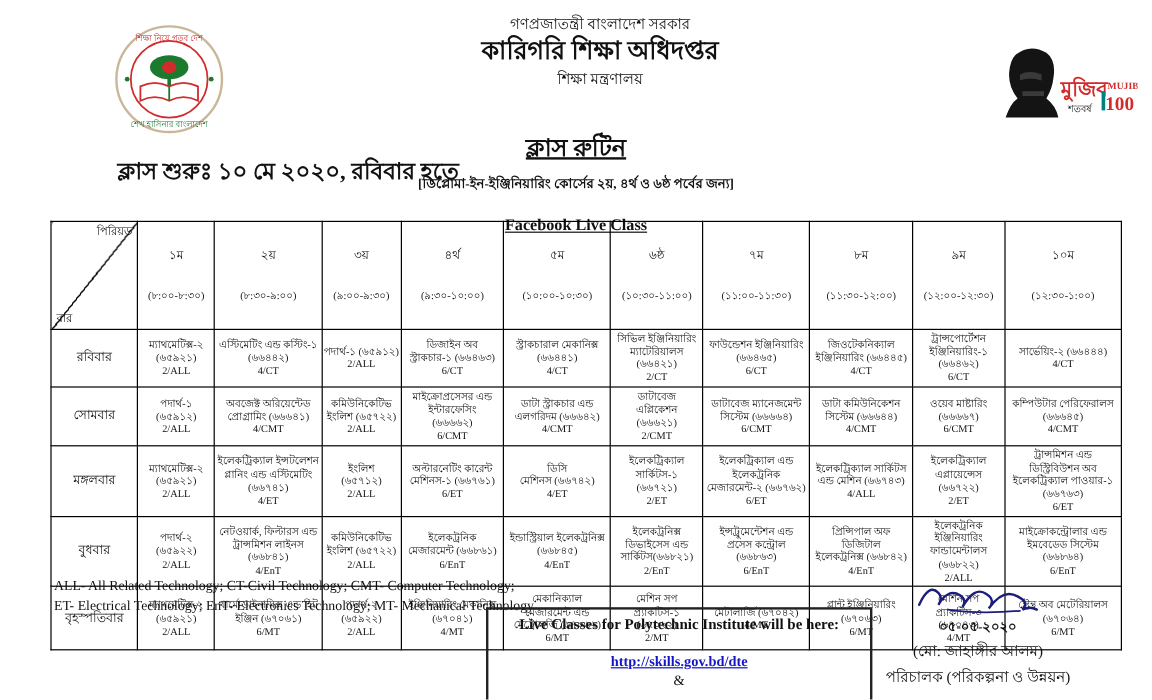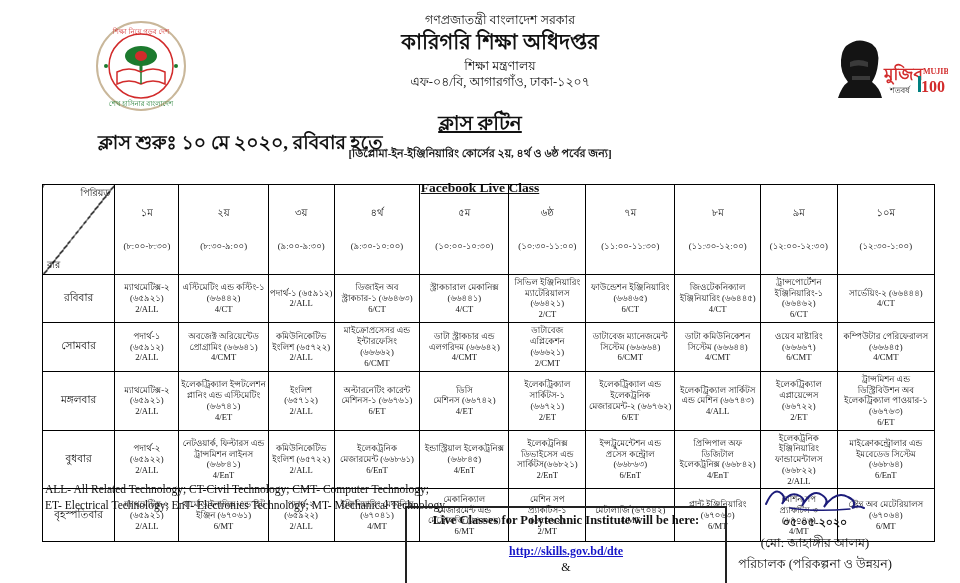--- a/index.html
+++ b/index.html
@@ -104,21 +104,20 @@
         <rect x="44.5" y="44" width="3" height="8" fill="#1c7a2e"></rect>
         <path d="M22 52 Q34 46 46 52 Q58 46 70 52 L70 64 Q58 58 46 64 Q34 58 22 64 Z" fill="#ffffff" stroke="#d22b2b" stroke-width="1.5"></path>
         <line x1="46" y1="52" x2="46" y2="64" stroke="#1c7a2e" stroke-width="1.5"></line>
       </svg>
     </div>
 
     <div class="head-center">
       <div class="gov-line">গণপ্রজাতন্ত্রী বাংলাদেশ সরকার</div>
       <div class="dept-line">কারিগরি শিক্ষা অধিদপ্তর</div>
       <div class="small-line">শিক্ষা মন্ত্রণালয়</div>
-      <div class="small-line">এফ-০৪/বি, আগারগাঁও, ঢাকা-১২০৭</div>
     </div>
 
     <div class="logo-right">
       <svg viewBox="0 0 120 72" width="120" height="72">
         <path d="M18 10 Q30 0 44 8 Q52 14 50 28 Q49 38 44 46 Q52 52 54 62 L10 62 Q14 50 20 46 Q12 36 13 24 Q14 14 18 10 Z" fill="#141414"></path>
         <path d="M22 26 Q30 22 40 26 L40 31 Q30 28 22 31 Z" fill="#3a3a3a"></path>
         <rect x="24" y="40" width="18" height="4" fill="#3a3a3a"></rect>
         <text x="56" y="44" font-size="17" font-weight="bold" fill="#d22b2b">মুজিব</text>
         <text x="62" y="57" font-size="8" fill="#141414">শতবর্ষ</text>
         <text x="95" y="38" font-size="8" font-weight="bold" fill="#d22b2b">MUJIB</text>

